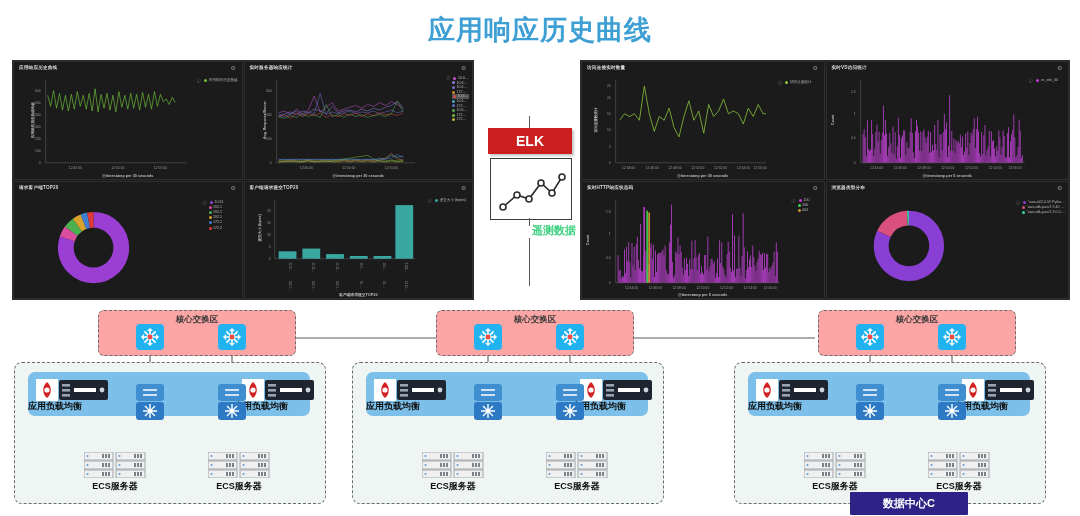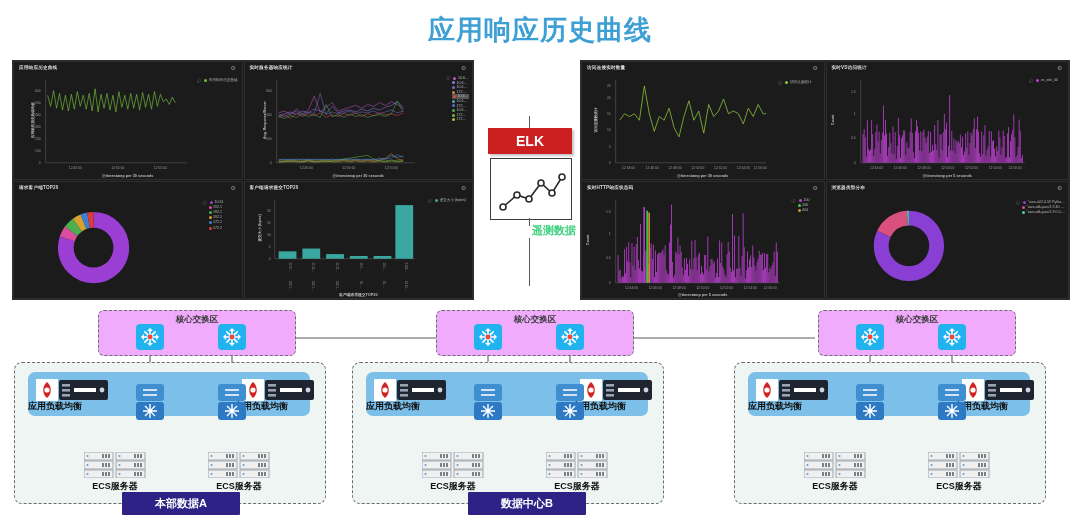--- a/index.html
+++ b/index.html
@@ -66,21 +66,21 @@
     position:absolute;left:0;top:95px;width:92px;text-align:right;
     font-size:11px;font-weight:bold;color:#3fd07f;
   }
   .elk-stem{position:absolute;left:45px;top:90px;width:1.4px;height:8px;background:#5a5a5a;}
   .elk-stem2{position:absolute;left:45px;top:110px;width:1.4px;height:48px;background:#5a5a5a;}
   .elk-uplink{position:absolute;left:45px;top:-12px;width:1.4px;height:12px;background:#5a5a5a;}
   
   .netlayer{position:absolute;left:0;top:300px;width:1080px;height:216px;}
   .netlayer > svg.wires{position:absolute;left:0;top:0;width:1080px;height:216px;}
   .core-zone{
-    position:absolute;border:1.4px dashed #6b6b6b;background:#f0abfc;
+    position:absolute;border:1.4px dashed #6b6b6b;background:#fca5a5;
     border-radius:6px;
   }
   .core-title{
     position:absolute;left:0;top:3px;width:100%;text-align:center;
     font-size:8.5px;font-weight:bold;color:#3a3a3a;
   }
   .dc-zone{
     position:absolute;border:1.4px dashed #6b6b6b;background:#eef5f3;
     border-radius:8px;
   }
@@ -1066,21 +1066,20 @@
           <circle cx="3.5" cy="4" r="1"></circle>
           <circle cx="3.5" cy="13" r="1"></circle>
           <circle cx="3.5" cy="22" r="1"></circle>
           <circle cx="35.5" cy="4" r="1"></circle>
           <circle cx="35.5" cy="13" r="1"></circle>
           <circle cx="35.5" cy="22" r="1"></circle>
         </g>
       </svg>
     </div>
   <div class="ecs-label" style="left:202px;top:180px;width:74px;">ECS服务器</div>
-  <div class="dc-badge" style="left:122px;top:192px;width:118px;">本部数据A</div>
 
   <div class="dc-zone" style="left:352px;top:62px;width:310px;height:140px;"></div>
   <div class="lb-band" style="left:366px;top:72px;width:282px;height:44px;"></div>
   <div class="icon-abs" style="left:374px;top:78px;">
       <svg width="72" height="24" viewBox="0 0 72 24">
         <rect x="0" y="1" width="22" height="22" fill="#fff"></rect>
         <path d="M11 4 C6 8 6 16 11 20 C16 16 16 8 11 4z" fill="#d32020"></path>
         <circle cx="11" cy="12" r="2.6" fill="#fff"></circle>
         <rect x="23" y="2" width="49" height="20" rx="2" fill="#1e2530"></rect>
         <rect x="26" y="6" width="8" height="2.6" fill="#9aa4b0"></rect>
@@ -1206,21 +1205,20 @@
           <circle cx="3.5" cy="4" r="1"></circle>
           <circle cx="3.5" cy="13" r="1"></circle>
           <circle cx="3.5" cy="22" r="1"></circle>
           <circle cx="35.5" cy="4" r="1"></circle>
           <circle cx="35.5" cy="13" r="1"></circle>
           <circle cx="35.5" cy="22" r="1"></circle>
         </g>
       </svg>
     </div>
   <div class="ecs-label" style="left:540px;top:180px;width:74px;">ECS服务器</div>
-  <div class="dc-badge" style="left:468px;top:192px;width:118px;">数据中心B</div>
 
   <div class="dc-zone" style="left:734px;top:62px;width:310px;height:140px;"></div>
   <div class="lb-band" style="left:748px;top:72px;width:282px;height:44px;"></div>
   <div class="icon-abs" style="left:756px;top:78px;">
       <svg width="72" height="24" viewBox="0 0 72 24">
         <rect x="0" y="1" width="22" height="22" fill="#fff"></rect>
         <path d="M11 4 C6 8 6 16 11 20 C16 16 16 8 11 4z" fill="#d32020"></path>
         <circle cx="11" cy="12" r="2.6" fill="#fff"></circle>
         <rect x="23" y="2" width="49" height="20" rx="2" fill="#1e2530"></rect>
         <rect x="26" y="6" width="8" height="2.6" fill="#9aa4b0"></rect>
@@ -1346,13 +1344,14 @@
           <circle cx="3.5" cy="4" r="1"></circle>
           <circle cx="3.5" cy="13" r="1"></circle>
           <circle cx="3.5" cy="22" r="1"></circle>
           <circle cx="35.5" cy="4" r="1"></circle>
           <circle cx="35.5" cy="13" r="1"></circle>
           <circle cx="35.5" cy="22" r="1"></circle>
         </g>
       </svg>
     </div>
   <div class="ecs-label" style="left:922px;top:180px;width:74px;">ECS服务器</div>
+  <div class="dc-badge" style="left:850px;top:192px;width:118px;">数据中心C</div>
 </div>
 
 </body></html>

